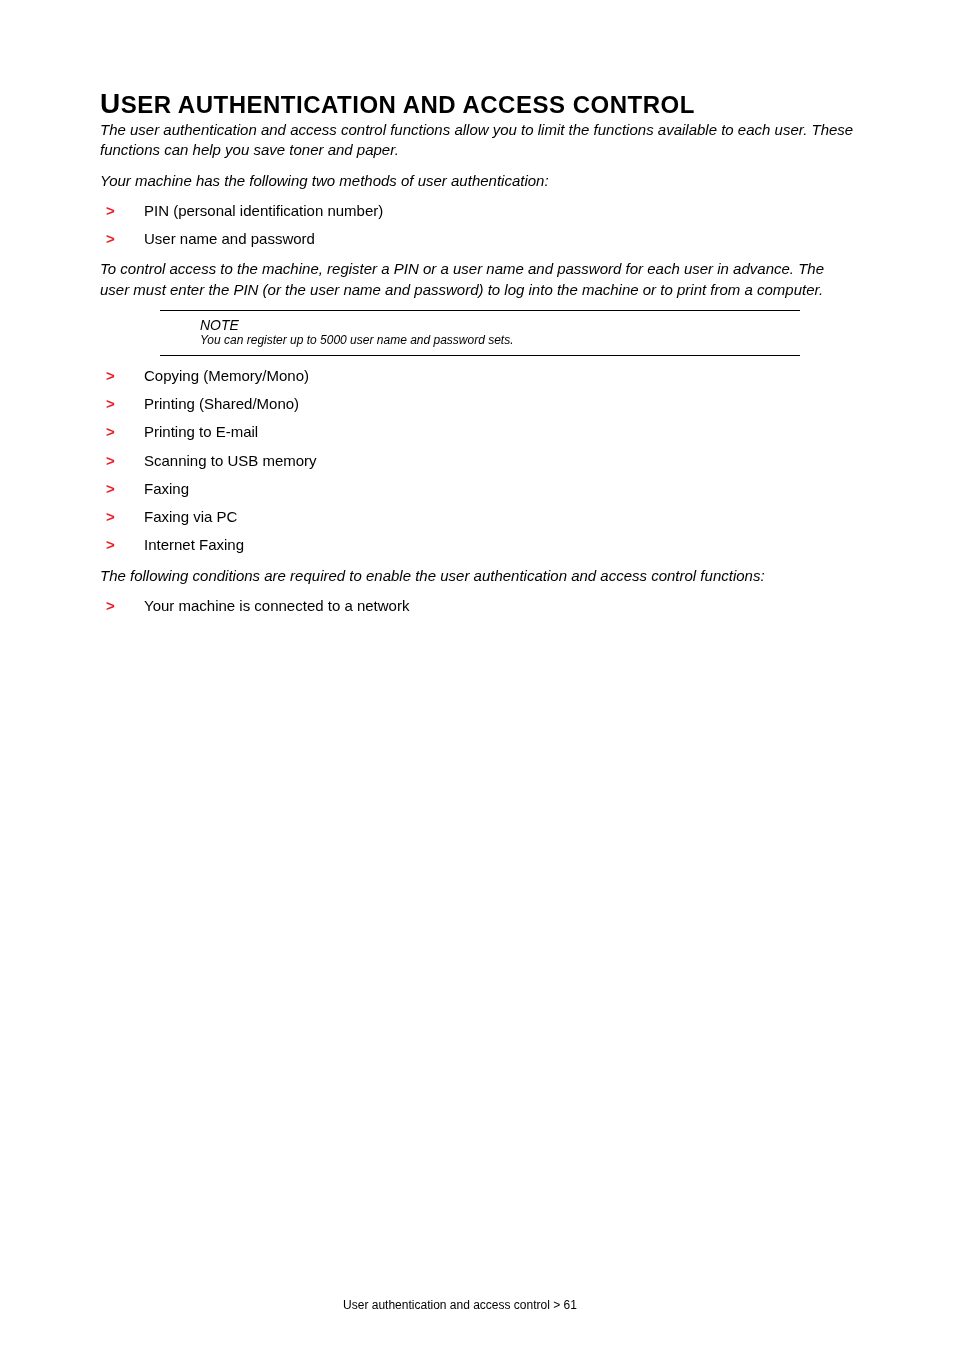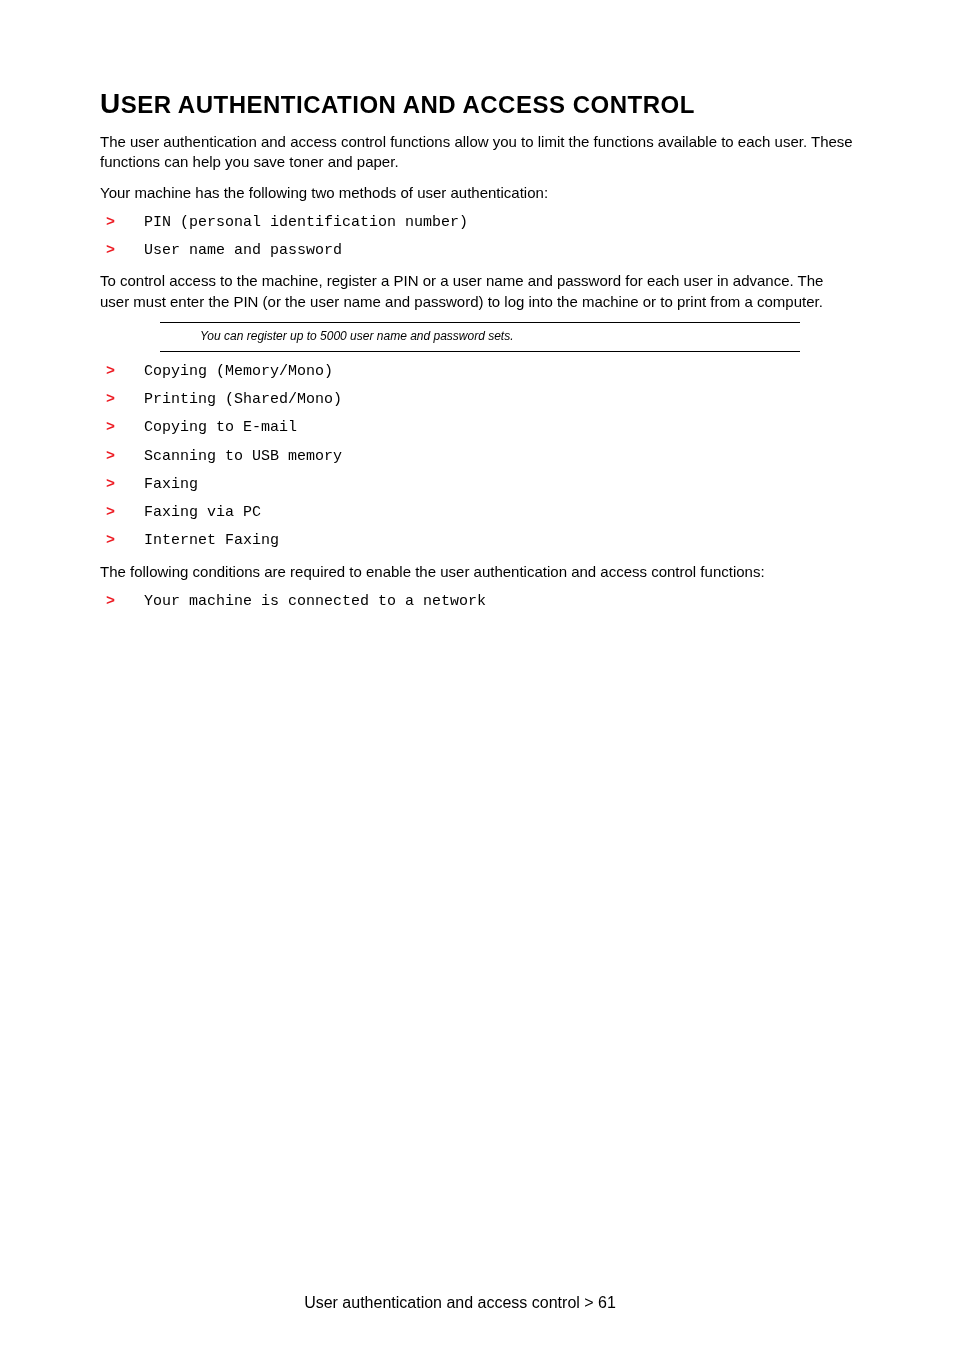--- a/index.html
+++ b/index.html
@@ -1,26 +1,26 @@
 <!DOCTYPE html>
 <html><head>
 <meta charset="utf-8">
 <style>
   * { margin: 0; padding: 0; box-sizing: border-box; }
   html, body { width: 954px; height: 1350px; background: #fff; font-family: Verdana, Geneva, sans-serif; color: #000; }
   .page { position: relative; width: 954px; height: 1350px; padding: 88px 100px 40px 100px; }
-  h1 { font-size: 24px; font-weight: bold; font-variant: small-caps; letter-spacing: 0.5px; margin-bottom: 12px; font-family: Verdana, sans-serif; }
-  p { font-size: 15px; line-height: 1.35; margin-bottom: 10px; }
+  h1 { font-size: 24px; font-weight: bold; font-variant: small-caps; letter-spacing: 0.5px; margin-bottom: 0; font-family: Verdana, sans-serif; }
+  p { font-size: 15px; line-height: 1.35; margin-bottom: 10px; font-style: italic; }
   ul { list-style: none; margin: 6px 0 10px 0; }
-  li { font-size: 15px; line-height: 1.35; padding-left: 44px; position: relative; margin-bottom: 8px; font-family: Liberation Mono, monospace; }
+  li { font-size: 15px; line-height: 1.35; padding-left: 44px; position: relative; margin-bottom: 8px; }
   li::before { content: ">"; position: absolute; left: 6px; top: 0; color: #ed1c24; font-weight: bold; font-size: 15px; }
   .note-block { margin: 10px 0 10px 60px; width: 640px; border-top: 1px solid #000; border-bottom: 1px solid #000; padding: 6px 0 8px 40px; }
   .note-title { font-style: italic; font-size: 14px; }
   .note-text { font-style: italic; font-size: 12px; }
-  .footer { position: absolute; bottom: 38px; left: 0; width: 920px; text-align: center; font-size: 16px; color: #000; }
+  .footer { position: absolute; bottom: 38px; left: 0; width: 920px; text-align: center; font-size: 12px; color: #000; }
 </style>
 </head>
 <body>
 
 <div class="page">
 
   <h1>
     <span style="font-size:28px;">U</span><span>SER AUTHENTICATION AND ACCESS CONTROL</span>
   </h1>
 
@@ -28,28 +28,29 @@
   <p>Your machine has the following two methods of user authentication:</p>
 
   <ul>
     <li>PIN (personal identification number)</li>
     <li>User name and password</li>
   </ul>
 
   <p>To control access to the machine, register a PIN or a user name and password for each user in advance. The user must enter the PIN (or the user name and password) to log into the machine or to print from a computer.</p>
 
   <div class="note-block">
+    <div class="note-title">NOTE</div>
     <div class="note-text">You can register up to 5000 user name and password sets.</div>
   </div>
 
 
   <ul>
     <li>Copying (Memory/Mono)</li>
     <li>Printing (Shared/Mono)</li>
-    <li>Copying to E-mail</li>
+    <li>Printing to E-mail</li>
     <li>Scanning to USB memory</li>
     <li>Faxing</li>
     <li>Faxing via PC</li>
     <li>Internet Faxing</li>
   </ul>
 
   <p>The following conditions are required to enable the user authentication and access control functions:</p>
 
   <ul>
     <li>Your machine is connected to a network</li>

